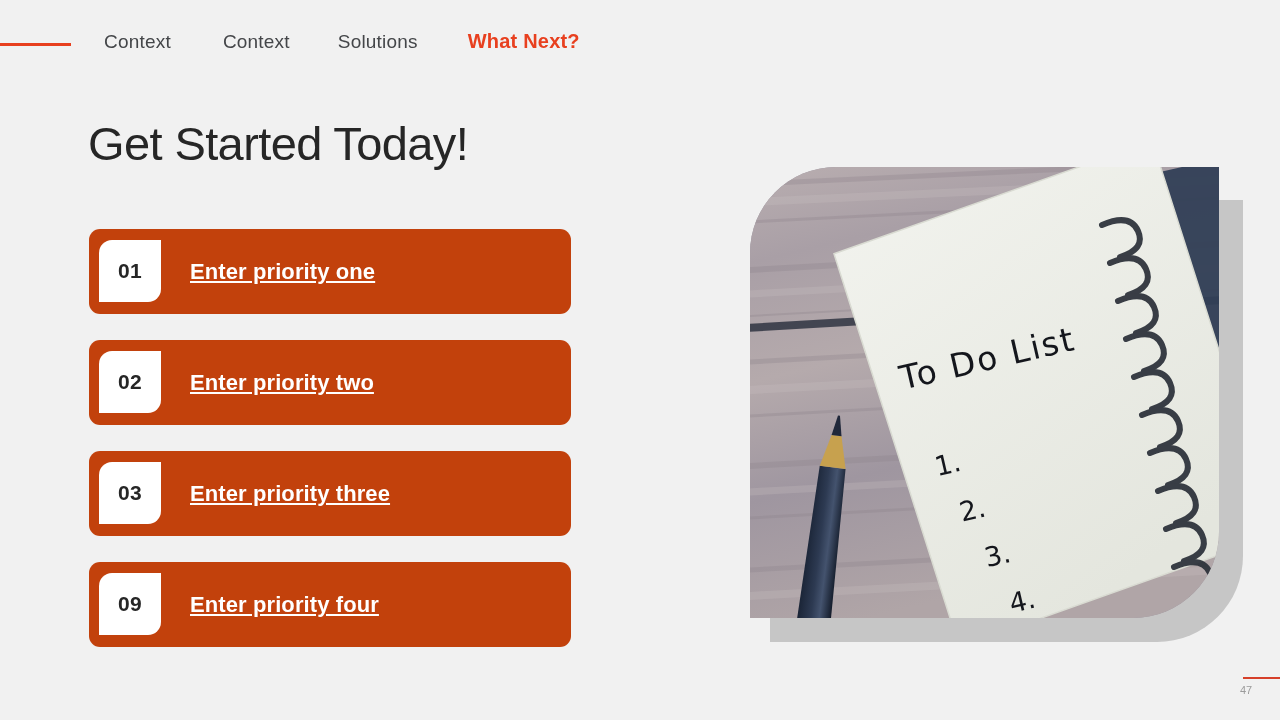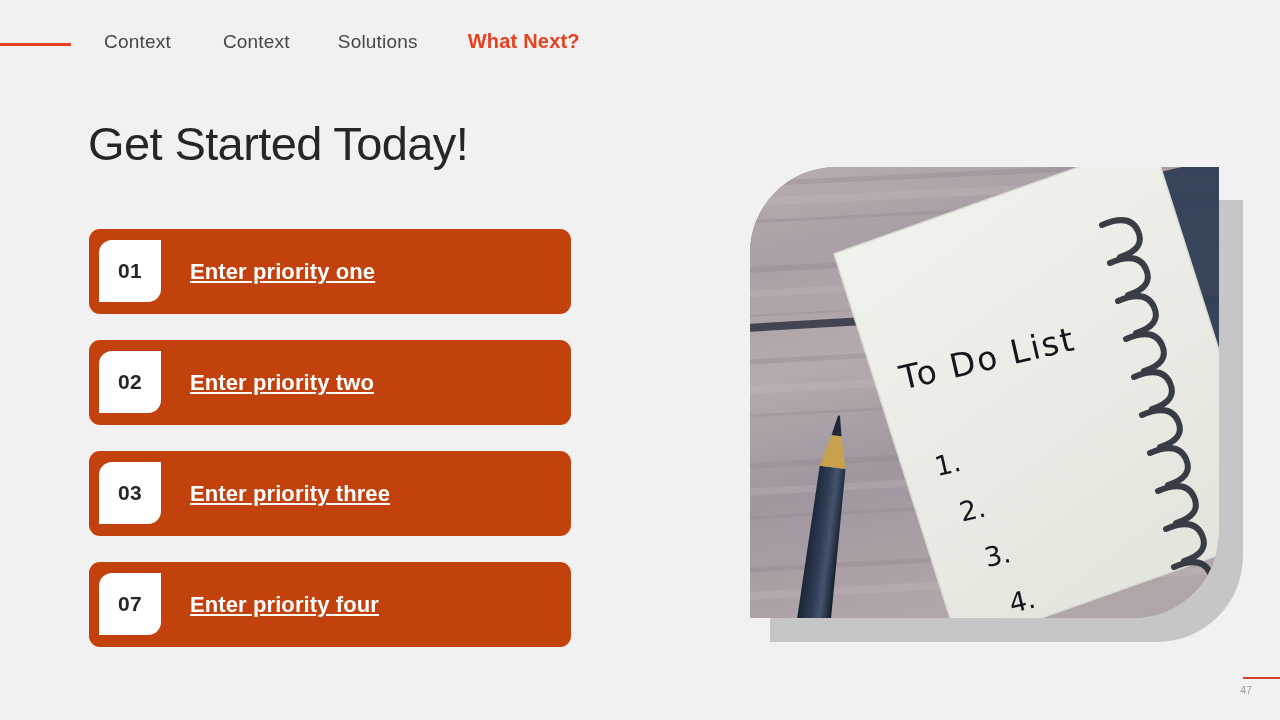--- a/index.html
+++ b/index.html
@@ -181,21 +181,21 @@
       <div class="bar-badge">02</div>
       <div class="bar-label">Enter priority two</div>
     </div>
 
     <div class="bar">
       <div class="bar-badge">03</div>
       <div class="bar-label">Enter priority three</div>
     </div>
 
     <div class="bar">
-      <div class="bar-badge">07</div>
+      <div class="bar-badge">09</div>
       <div class="bar-label">Enter priority four</div>
     </div>
 
   </div>
 
   <div class="photo-shadow"></div>
   <div class="photo">
     <svg viewBox="0 0 469 451" preserveAspectRatio="xMidYMid slice">
       <defs>
         <linearGradient id="woodg" x1="0" y1="0" x2="0.25" y2="1">

